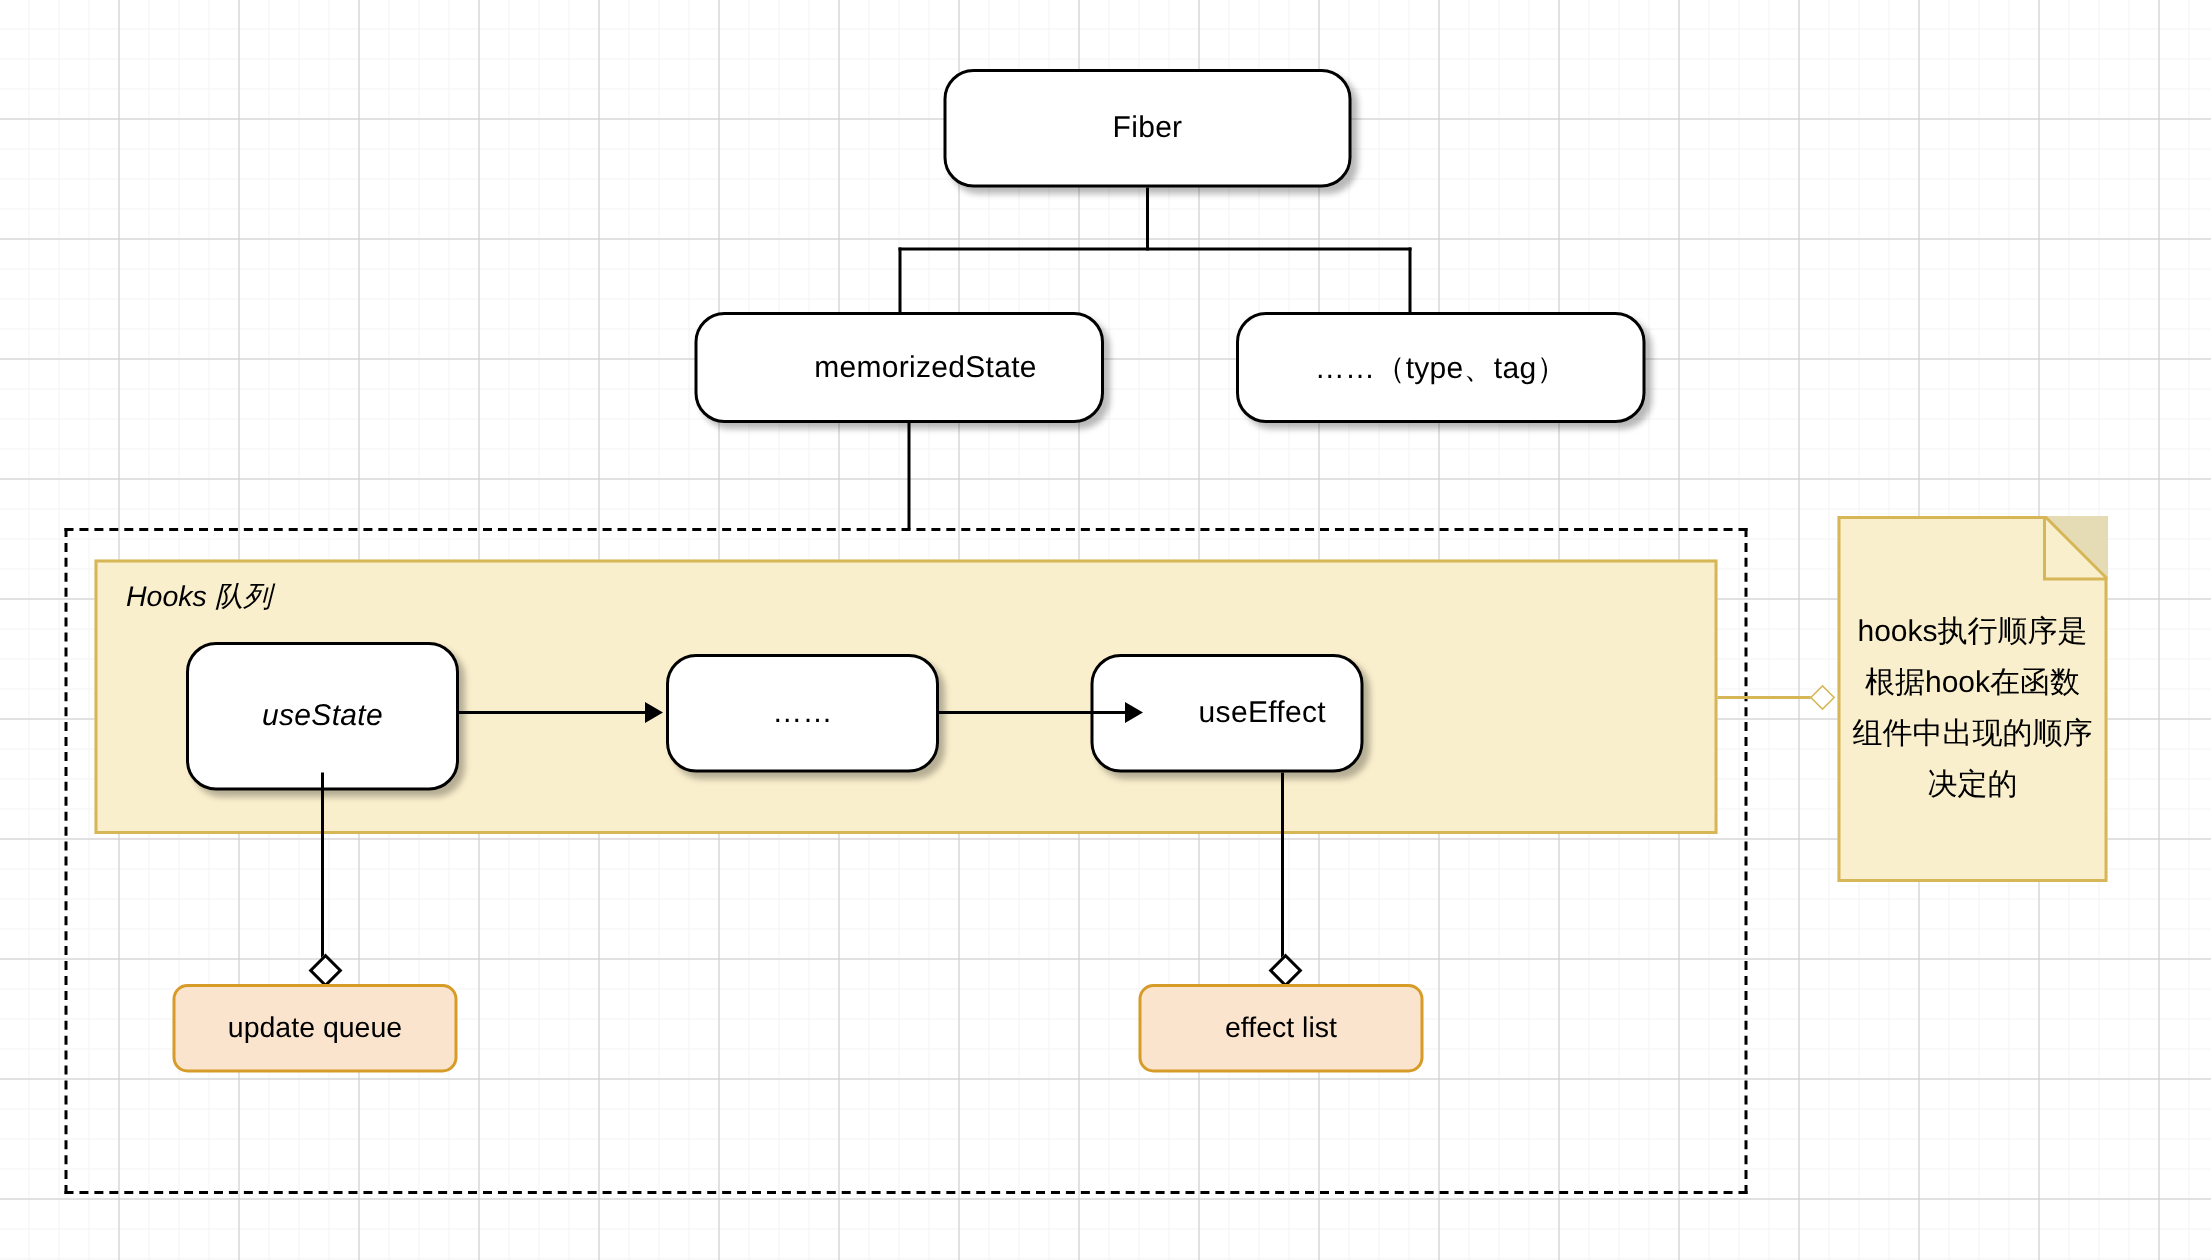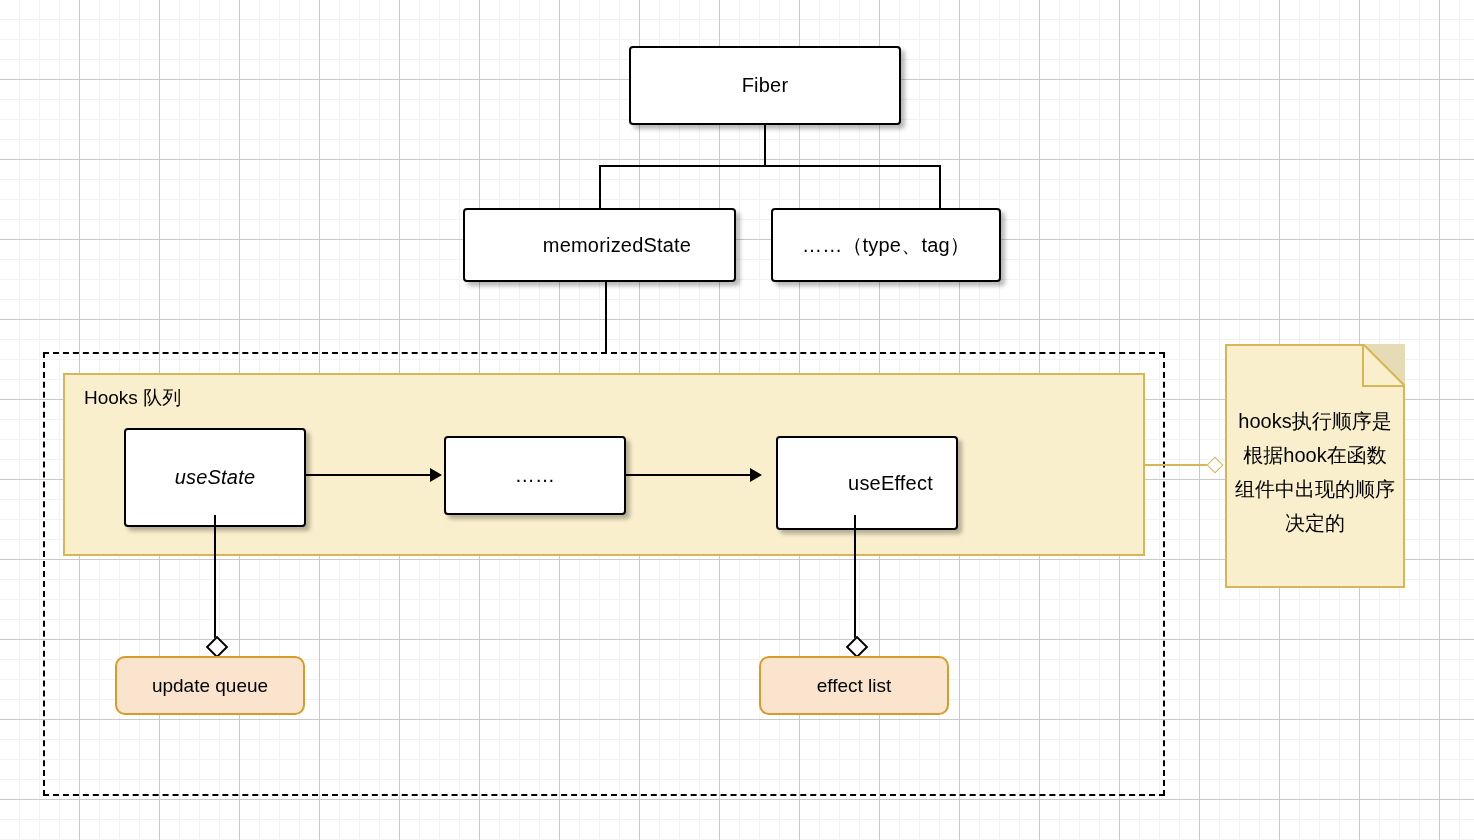--- a/index.html
+++ b/index.html
@@ -31,21 +31,21 @@
     box-sizing: border-box;
     display: flex;
     align-items: center;
     justify-content: center;
     text-align: center;
     color: #000000;
   }
   .rounded-box {
     background: #ffffff;
     border: 2px solid #000000;
-    border-radius: 4px;
+    border-radius: 20px;
     box-shadow: 4px 4px 4px rgba(0,0,0,0.28);
     font-size: 20px;
     letter-spacing: 0.2px;
   }
   .orange-box {
     background: #fae4cd;
     border: 2px solid #d79b28;
     border-radius: 10px;
     font-size: 19px;
   }
@@ -158,38 +158,38 @@
   <div class="line-v" style="left:605px; top:281px; height:72px;"></div>
 
   <div class="node rounded-box" style="left:629px; top:46px; width:272px; height:79px;">
     <span>Fiber</span>
   </div>
 
   <div class="node rounded-box" style="left:463px; top:208px; width:273px; height:74px;padding-left:35px;">
     <span>memorizedState</span>
   </div>
 
-  <div class="node rounded-box" style="left:771px; top:208px; width:230px; height:74px;">
+  <div class="node rounded-box" style="left:824px; top:208px; width:273px; height:74px;">
     <span>……（type、tag）</span>
   </div>
 
   <div class="dashed-container" style="left:43px; top:352px; width:1122px; height:444px;"></div>
 
   <div class="yellow-container" style="left:63px; top:373px; width:1082px; height:183px;"></div>
-  <div class="container-label" style="left:84px; top:385px;">Hooks 队列</div>
+  <div class="container-label" style="left:84px; top:385px;font-style:italic;">Hooks 队列</div>
 
   <div class="node rounded-box" style="left:124px; top:428px; width:182px; height:99px;font-style:italic;">
     <span>useState</span>
   </div>
 
   <div class="node rounded-box" style="left:444px; top:436px; width:182px; height:79px;">
     <span>……</span>
   </div>
 
-  <div class="node rounded-box" style="left:776px; top:436px; width:182px; height:94px;padding-left:47px;">
+  <div class="node rounded-box" style="left:727px; top:436px; width:182px; height:79px;padding-left:47px;">
     <span>useEffect</span>
   </div>
 
   <div class="line-h" style="left:306px; top:474px; width:126px;"></div>
   <div class="arrow-head" style="left:430px; top:468px;"></div>
 
   <div class="line-h" style="left:626px; top:474px; width:126px;"></div>
   <div class="arrow-head" style="left:750px; top:468px;"></div>
 
   <div class="line-v" style="left:214px; top:515px; height:124px;"></div>

